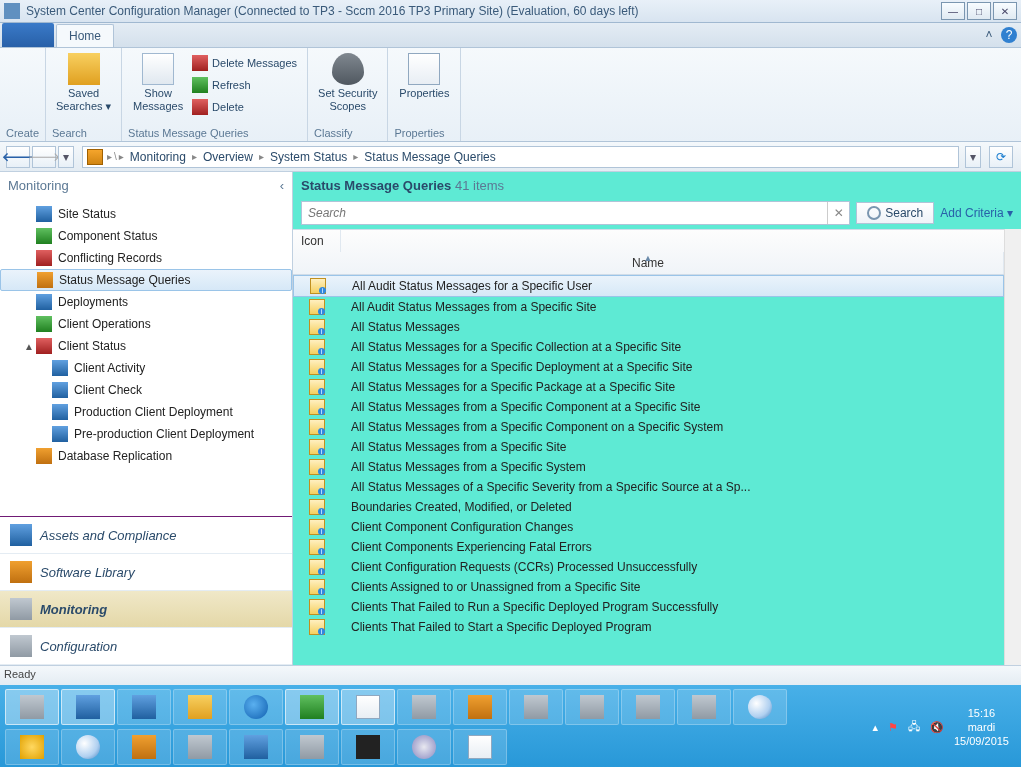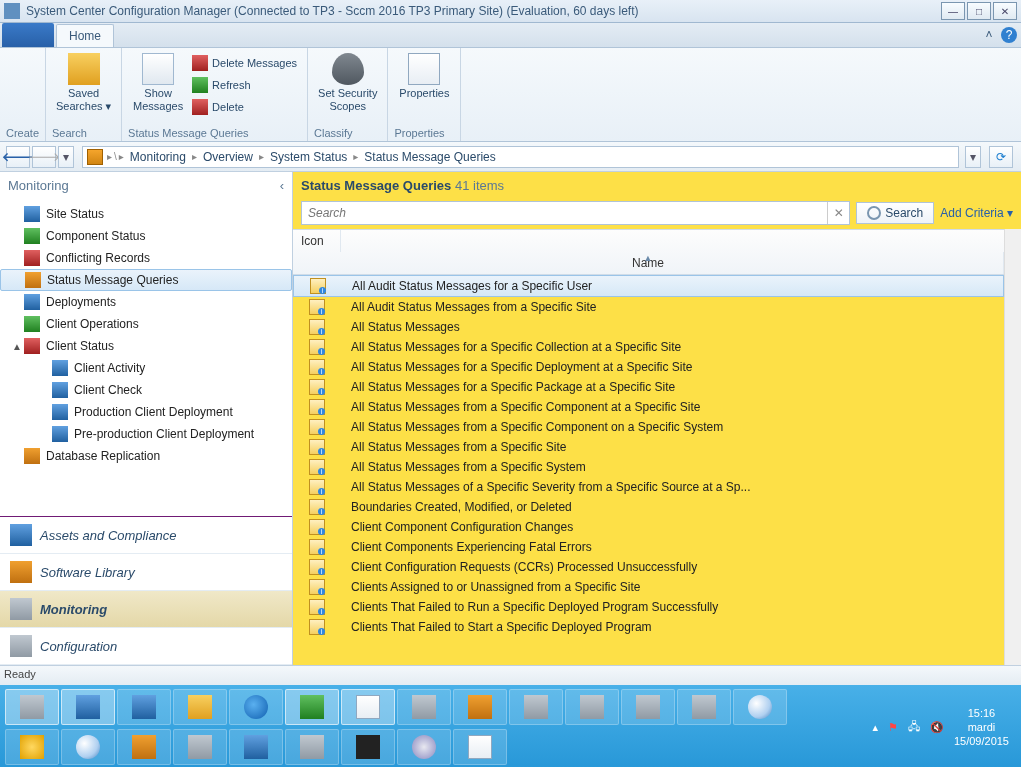--- a/index.html
+++ b/index.html
@@ -29,28 +29,28 @@
 .breadcrumb .crumb { padding: 0 6px; }
 .breadcrumb .sep { color: #888; font-size:10px;}
 .breadcrumb .ico { width:16px;height:16px;background:linear-gradient(#f5a52c,#d18512);border:1px solid #a06000; margin-right:4px;}
 .main { display: flex; height: 493px; }
 .nav-pane { width: 293px; border-right: 1px solid #c0d0e0; display: flex; flex-direction: column; background:#fff;}
 .nav-header { padding: 6px 8px; font-size: 13px; color: #5b7894; display:flex; justify-content:space-between; align-items:center;}
 .nav-tree { flex: 1; padding: 4px 0; overflow:hidden;}
 .tree-item { display: flex; align-items: center; padding: 3px 4px 3px 30px; font-size: 12px; color: #222; }
 .tree-item .ico { width: 16px; height: 16px; margin-right: 6px; flex-shrink:0;}
 .tree-item.selected { background: linear-gradient(#eaf3fb,#d6e8f7); border: 1px solid #9ac4e8; border-radius: 2px; padding-top:2px;padding-bottom:2px;}
-.tree-item.lvl1{padding-left:12px;}
+.tree-item.lvl1{padding-left:24px;}
 .tree-item.lvl2{padding-left:40px;}
 .tree-item .arrow{width:12px;color:#555;font-size:10px;}
 .nav-bottom { border-top: 1px solid #701a75; font-style: italic; }
 .nav-section { display: flex; align-items: center; padding: 7px 10px; font-size: 13px; color: #2a4a6a; border-bottom: 1px solid #e4ecf3; }
 .nav-section .ico { width: 22px; height: 22px; margin-right: 8px; }
 .nav-section.active { background: linear-gradient(#f0e8c8,#e4d8a8); font-weight: bold; }
-.content { flex: 1; display: flex; flex-direction: column; background:#fde047;}
+.content { flex: 1; display: flex; flex-direction: column; background:#5eead4;}
 .content-header { padding: 6px 8px 4px 8px; font-size: 13px; color: #5b7894; }
 .content-header b { color: #2a4a6a; font-weight: 600; }
 .search-row { display: flex; padding: 4px 8px; gap: 6px; align-items:center;}
 .search-box { flex: 1; display:flex; border: 1px solid #b0c4d8; background:#fff;}
 .search-box input { flex:1; border:none; padding: 4px 6px; font-style: italic; color: #888; font-size:12px; outline:none;}
 .search-box .clear{width:22px;border-left:1px solid #ccc;display:flex;align-items:center;justify-content:center;color:#888;}
 .search-btn { padding: 3px 10px; border: 1px solid #b0c4d8; background: linear-gradient(#fff,#eef3f8); font-size: 12px; color:#2a4a6a; display:flex;align-items:center;gap:4px;}
 .add-criteria { font-size: 12px; color: #2860a8; }
 .list-header { display: flex; background: linear-gradient(#fdfdfd,#f0f4f8); border-top: 1px solid #d0dce8; border-bottom: 1px solid #d0dce8; font-size: 12px; color: #333; }
 .list-header .col { padding: 4px 8px; border-right: 1px solid #e0e8f0; }

